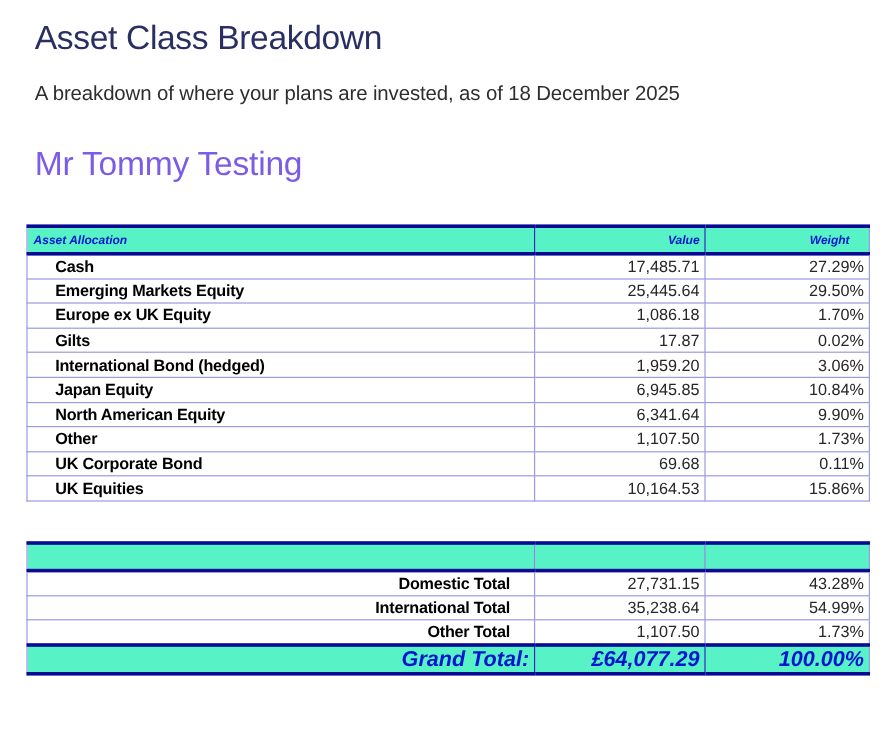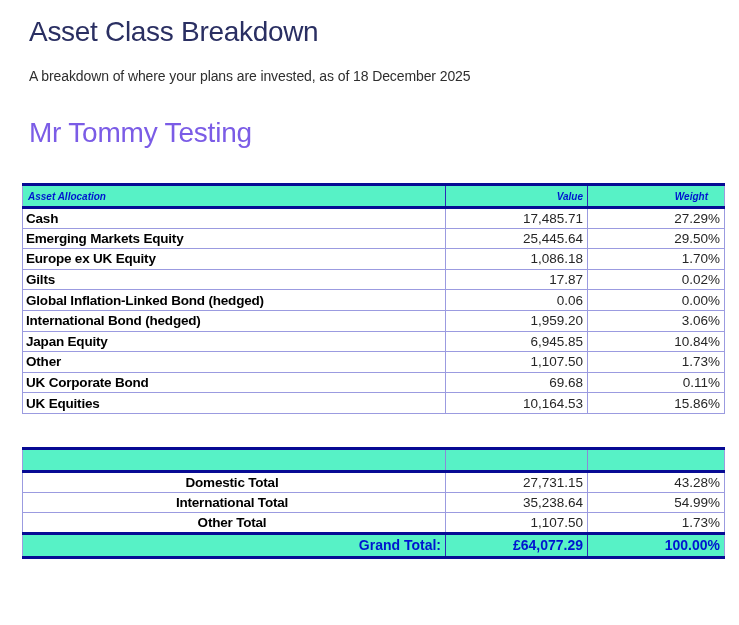--- a/index.html
+++ b/index.html
@@ -14,21 +14,21 @@
 
   .title {
     margin: 16px 0 0 29px;
     font-size: 28px;
     font-weight: 400;
     color: #2a2f62;
     letter-spacing: -0.3px;
   }
   .subtitle {
     margin: 20px 0 0 29px;
-    font-size: 14px;
+    font-size: 17px;
     color: #2e2e2e;
     letter-spacing: -0.1px;
   }
   .client {
     margin: 33px 0 0 29px;
     font-size: 28px;
     font-weight: 400;
     color: #7b5ce6;
     letter-spacing: -0.2px;
   }
@@ -74,44 +74,45 @@
     font-size: 13.5px;
     padding: 0;
     background: #ffffff;
     overflow: hidden;
     white-space: nowrap;
   }
   td.label-left {
     font-weight: bold;
     color: #000000;
     text-align: left;
-    padding-left: 3px;
+    padding-left: 23px;
     letter-spacing: -0.2px;
   }
   td.label-right {
     font-weight: bold;
     color: #000000;
-    text-align: center;
-    padding-right: 4px;
+    text-align: right;
+    padding-right: 20px;
     letter-spacing: -0.2px;
   }
   td.num {
     text-align: right;
     padding-right: 4px;
     color: #262626;
   }
 
   
   .grand td {
     background: #57f2c6;
     border-top: 3px solid #070b94;
     border-bottom: 3px solid #070b94;
     color: #0014cf;
     font-weight: bold;
-    font-size: 14px;
+    font-style: italic;
+    font-size: 18px;
     height: 24px;
     text-align: right;
     padding: 0 4px 0 0;
     margin-top: 28px;
   }
   .grand td.gc1 { border-left: 1px solid #9b9be0; }
   .grand td.gc2, .grand td.gc3 { border-left: 1px solid #2a2ab8; }
   .grand td.gc3 { border-right: 1px solid #9b9be0; }
 </style>
 </head>
@@ -151,33 +152,33 @@
           <td class="label-left">Europe ex UK Equity</td>
           <td class="num">1,086.18</td>
           <td class="num">1.70%</td>
         </tr>
         <tr>
           <td class="label-left">Gilts</td>
           <td class="num">17.87</td>
           <td class="num">0.02%</td>
         </tr>
         <tr>
-          <td class="label-left">Global Inflation-Linked Bond (hedged)</td>
-          <td class="num">0.06</td>
-          <td class="num">0.00%</td>
-        </tr>
-        <tr>
           <td class="label-left">International Bond (hedged)</td>
           <td class="num">1,959.20</td>
           <td class="num">3.06%</td>
         </tr>
         <tr>
           <td class="label-left">Japan Equity</td>
           <td class="num">6,945.85</td>
           <td class="num">10.84%</td>
+        </tr>
+        <tr>
+          <td class="label-left">North American Equity</td>
+          <td class="num">6,341.64</td>
+          <td class="num">9.90%</td>
         </tr>
         <tr>
           <td class="label-left">Other</td>
           <td class="num">1,107.50</td>
           <td class="num">1.73%</td>
         </tr>
         <tr>
           <td class="label-left">UK Corporate Bond</td>
           <td class="num">69.68</td>
           <td class="num">0.11%</td>

